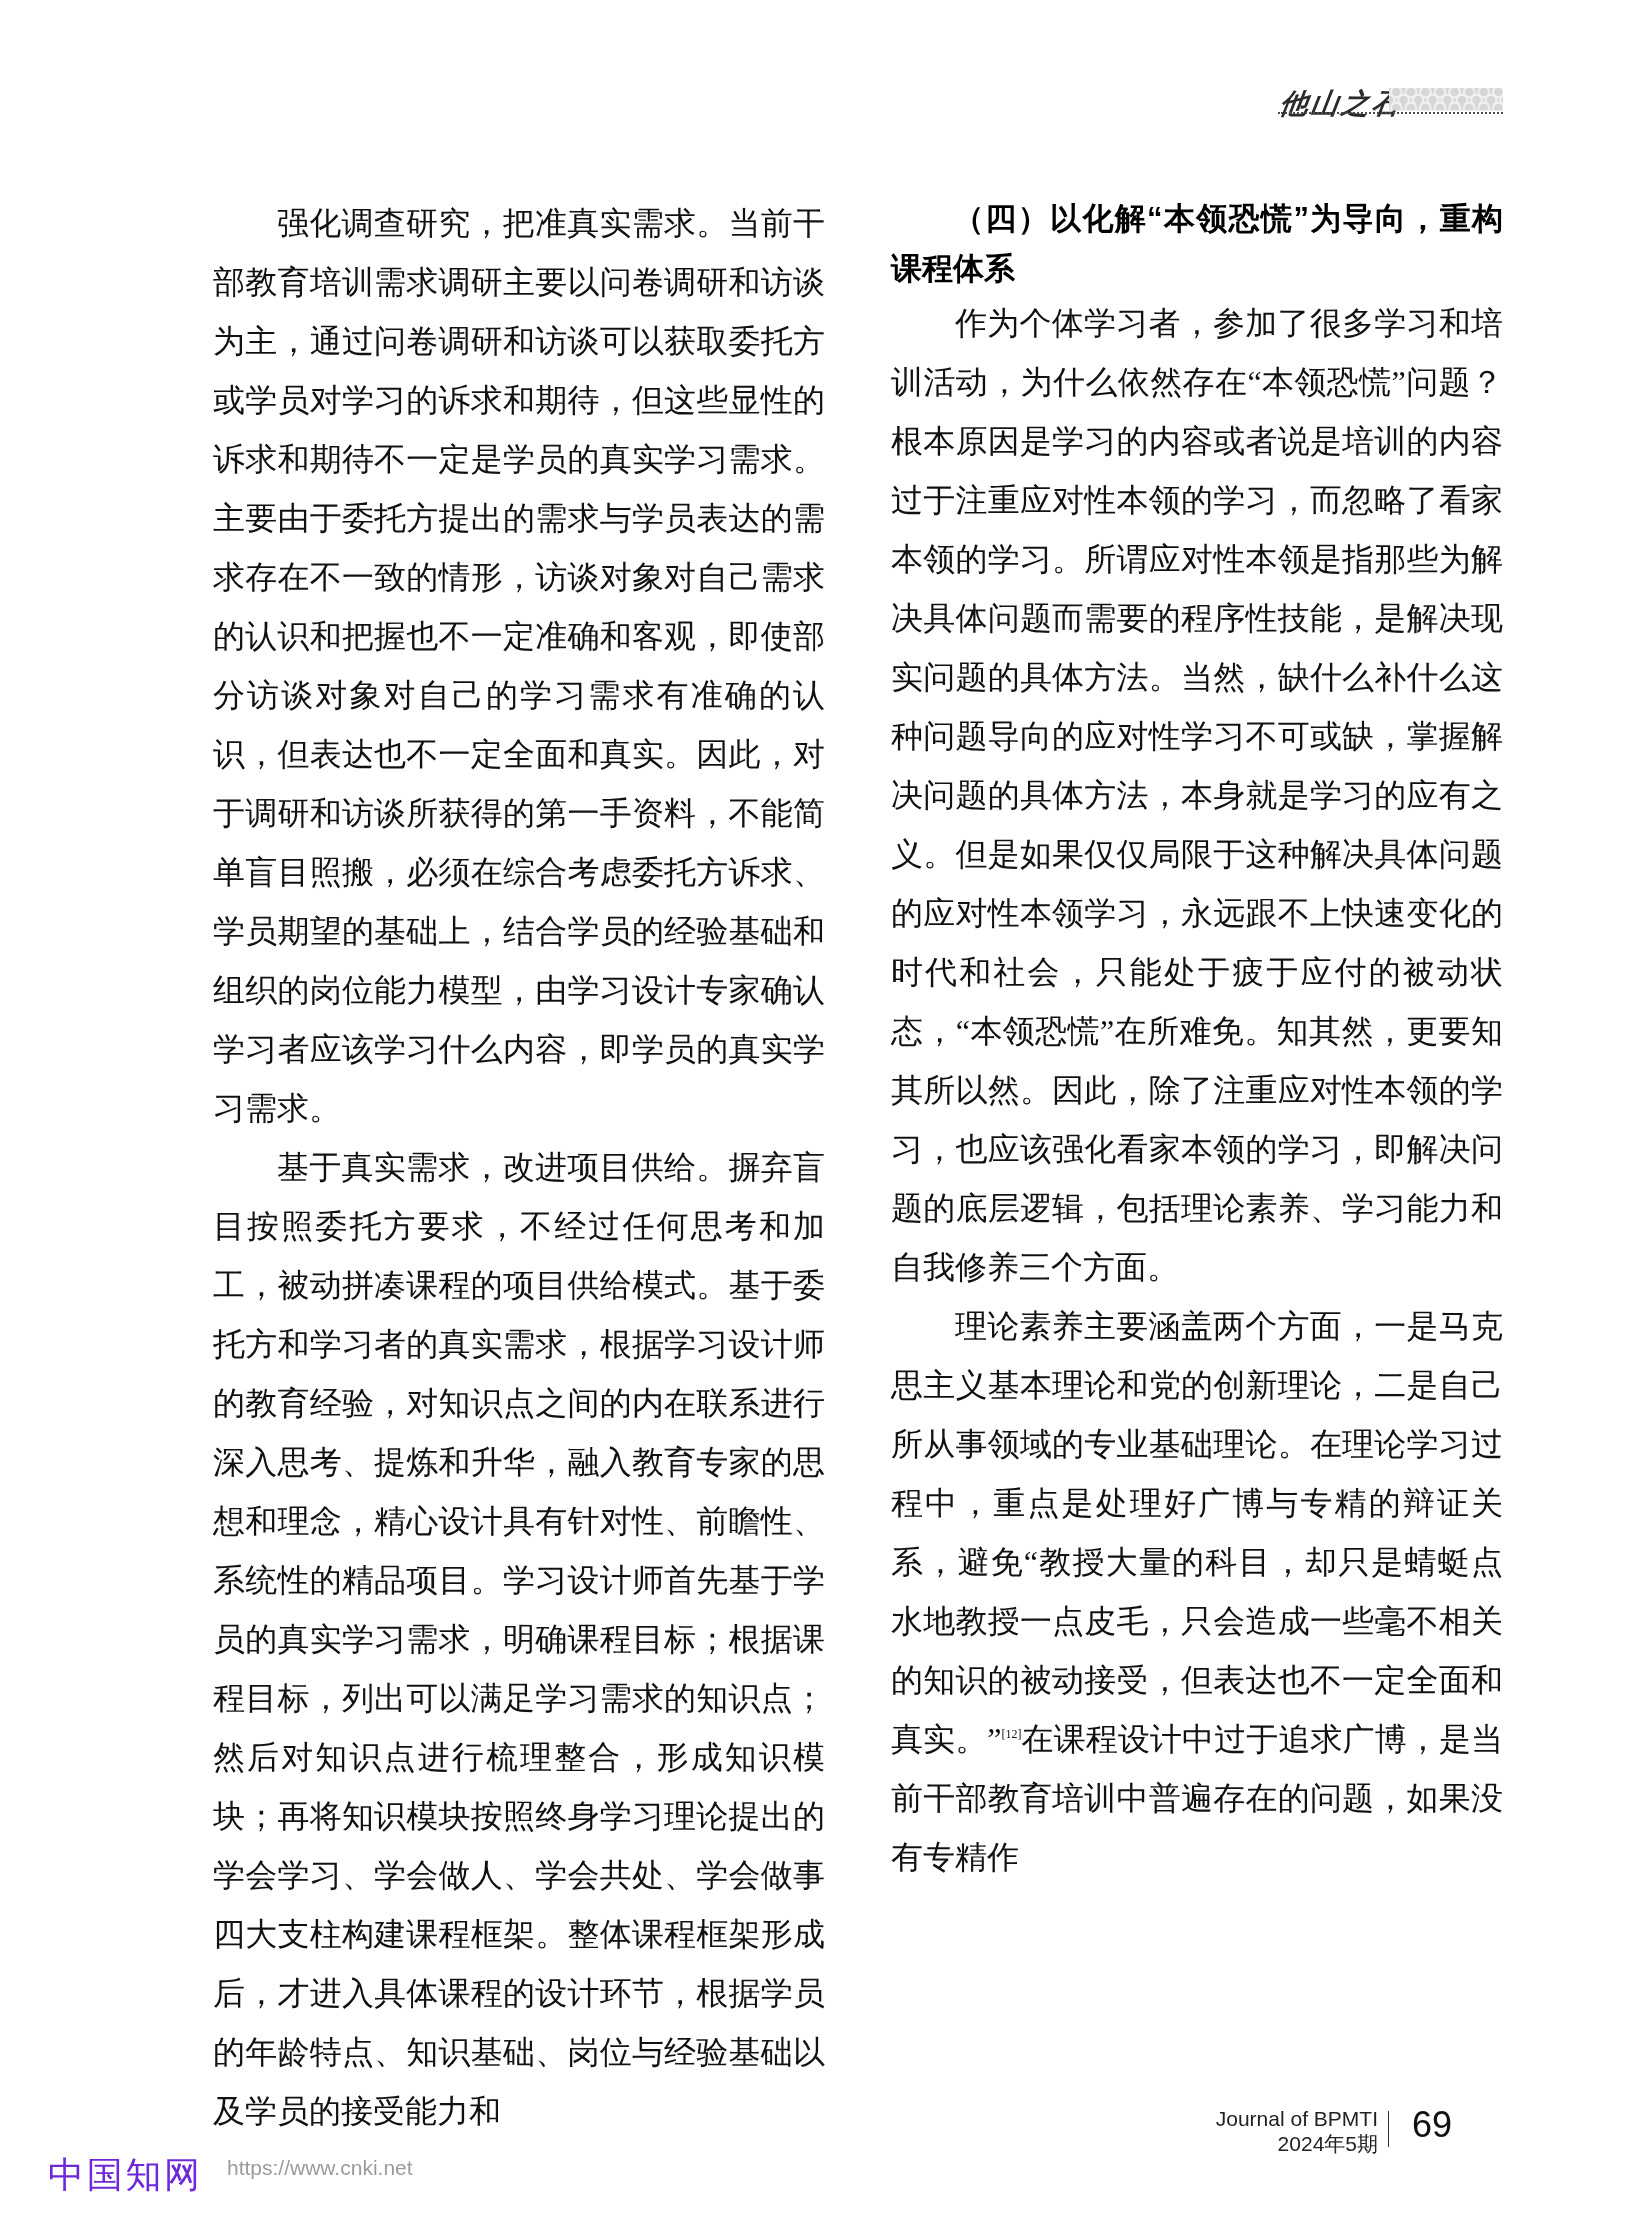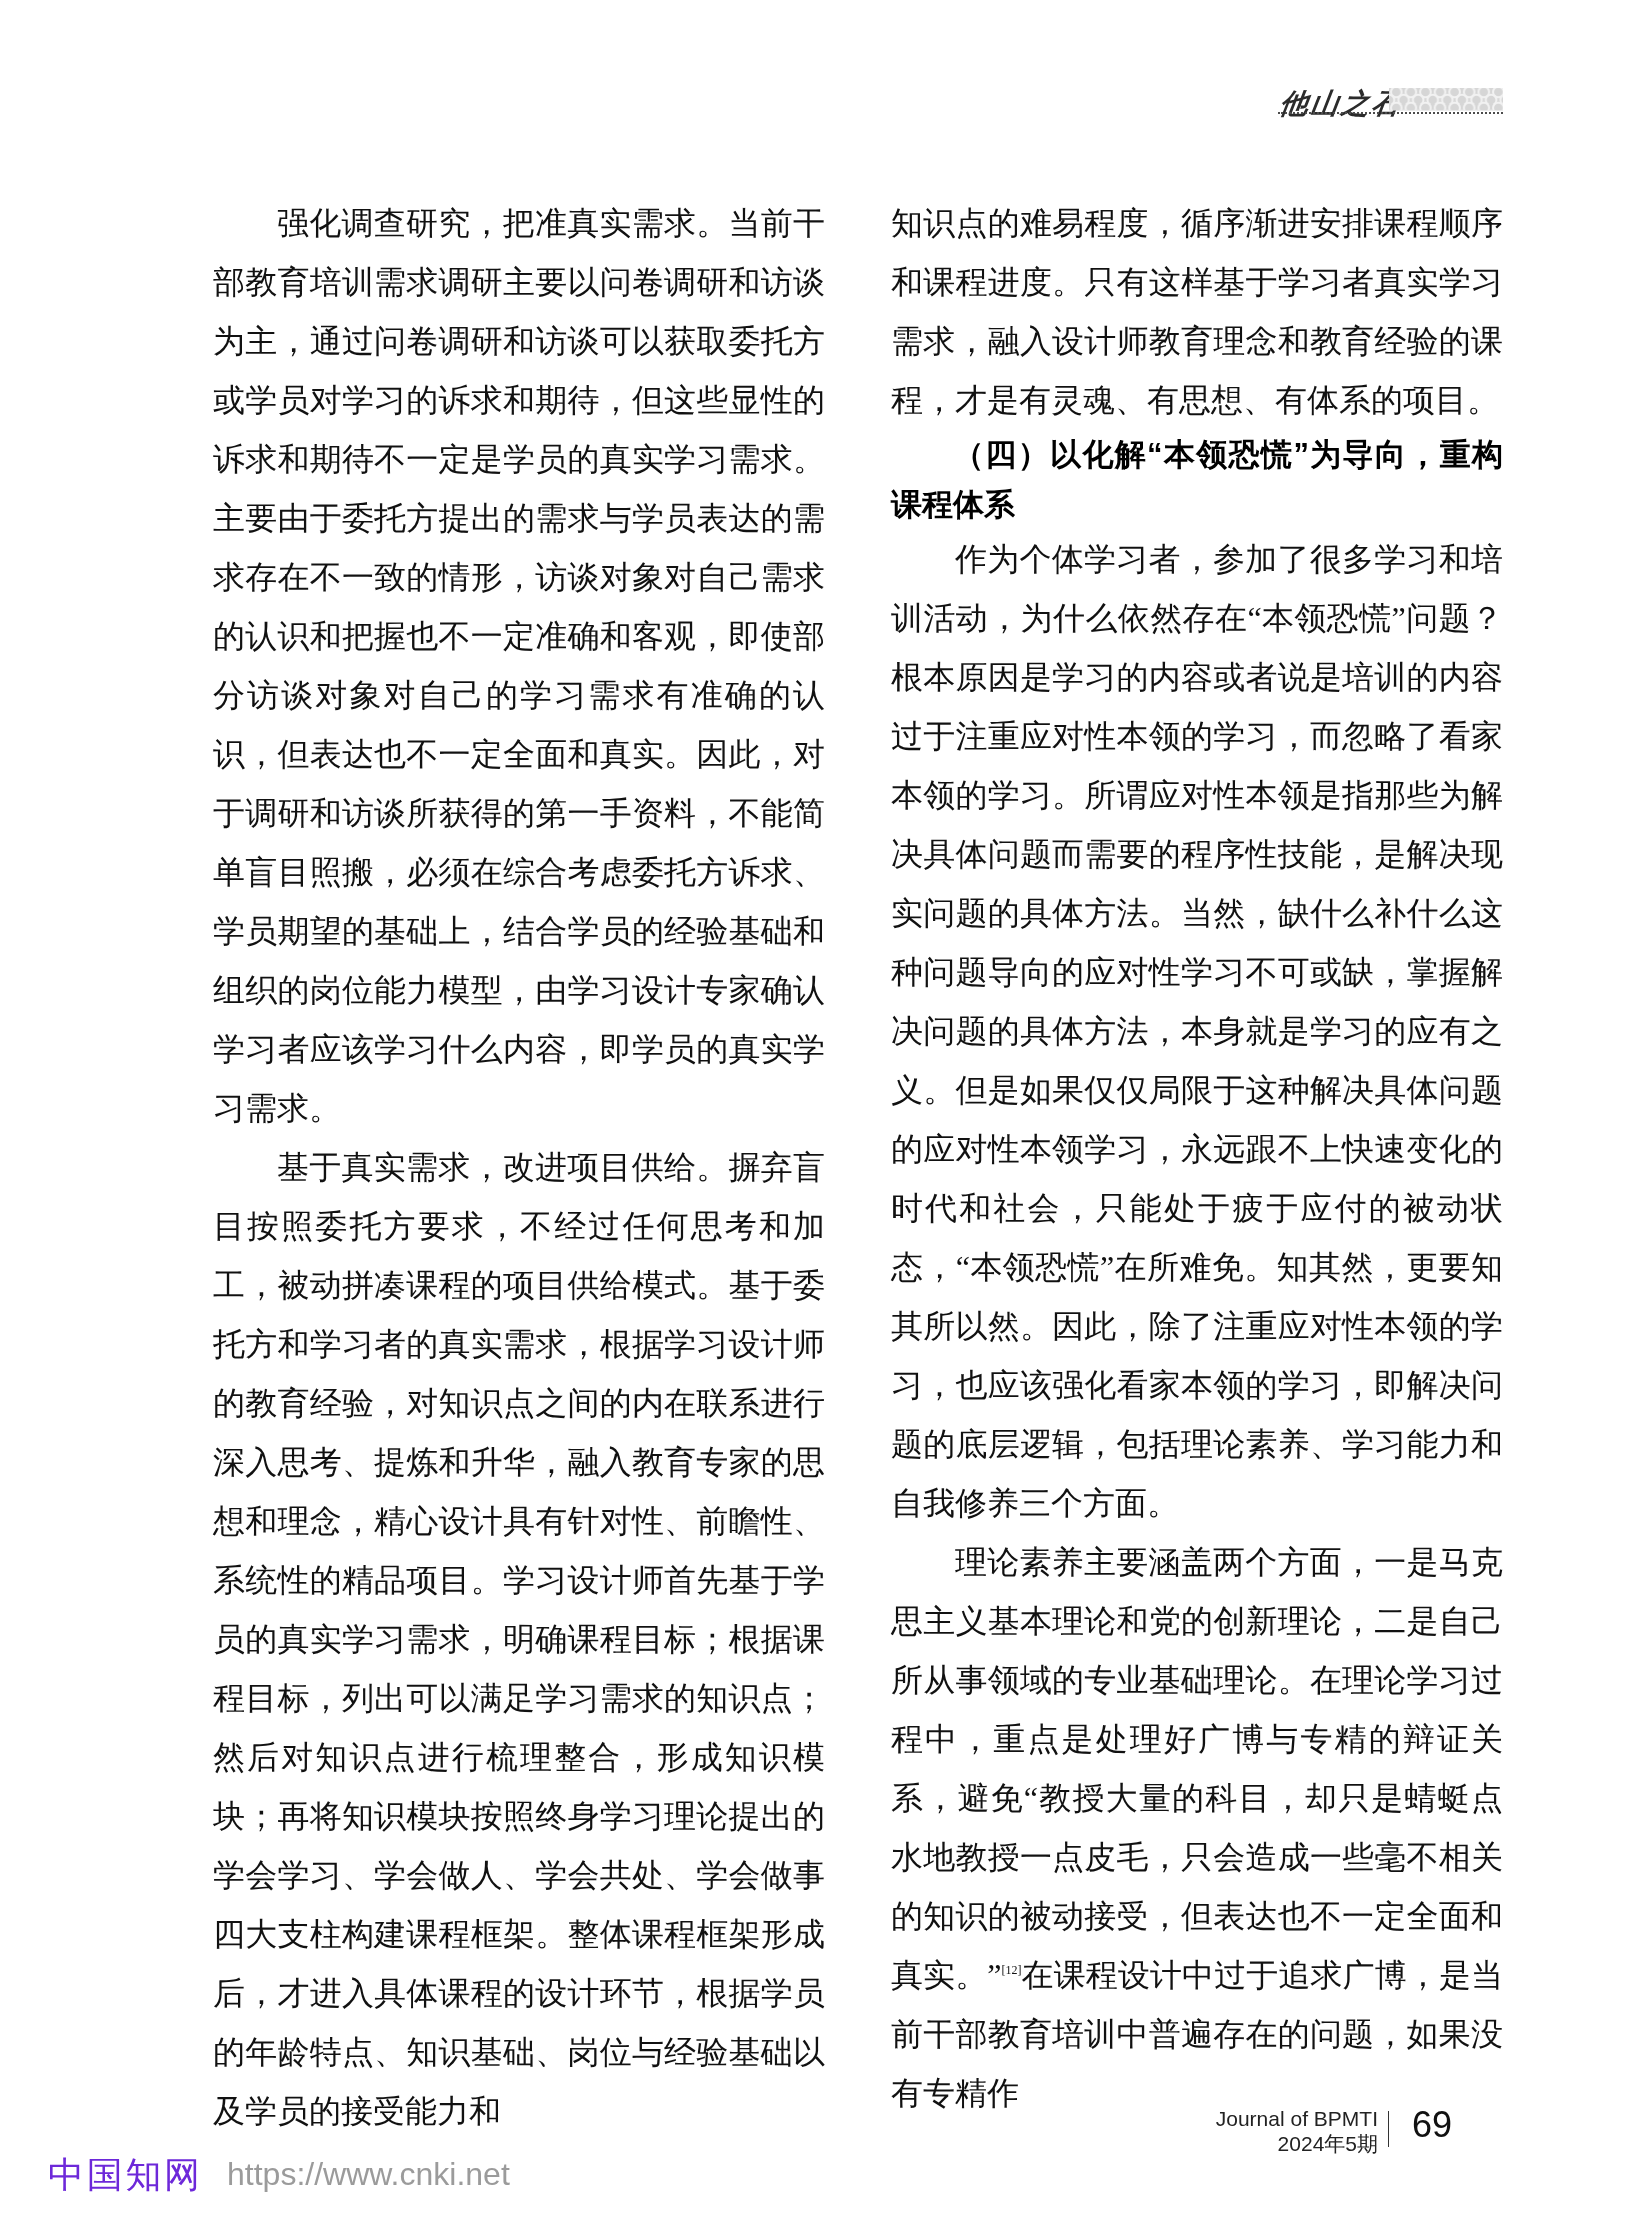--- a/index.html
+++ b/index.html
@@ -89,21 +89,21 @@
     font-weight: 500;
     letter-spacing: 2.7px;
     color: #6d28d9;
     white-space: nowrap;
   }
   .wm-url {
     position: absolute;
     left: 227px;
     top: 8px;
     font-family: "Liberation Sans", "DejaVu Sans", sans-serif;
-    font-size: 32px;
+    font-size: 21px;
     color: #9b9b9b;
     white-space: nowrap;
     text-align: center;
   }
   .journal-footer { position: absolute; left: 1264px; top: 2107px; width: 266px; height: 53px; }
   .journal-meta {
     position: absolute;
     right: 152px;
     top: 0;
     text-align: right;
@@ -156,21 +156,20 @@
     <div class="dotted-rule"></div>
   </header>
 
   <main>
     <section class="col col-left">
       <p class="para indent">强化调查研究，把准真实需求。当前干部教育培训需求调研主要以问卷调研和访谈为主，通过问卷调研和访谈可以获取委托方或学员对学习的诉求和期待，但这些显性的诉求和期待不一定是学员的真实学习需求。主要由于委托方提出的需求与学员表达的需求存在不一致的情形，访谈对象对自己需求的认识和把握也不一定准确和客观，即使部分访谈对象对自己的学习需求有准确的认识，但表达也不一定全面和真实。因此，对于调研和访谈所获得的第一手资料，不能简单盲目照搬，必须在综合考虑委托方诉求、学员期望的基础上，结合学员的经验基础和组织的岗位能力模型，由学习设计专家确认学习者应该学习什么内容，即学员的真实学习需求。</p>
       <p class="para indent">基于真实需求，改进项目供给。摒弃盲目按照委托方要求，不经过任何思考和加工，被动拼凑课程的项目供给模式。基于委托方和学习者的真实需求，根据学习设计师的教育经验，对知识点之间的内在联系进行深入思考、提炼和升华，融入教育专家的思想和理念，精心设计具有针对性、前瞻性、系统性的精品项目。学习设计师首先基于学员的真实学习需求，明确课程目标；根据课程目标，列出可以满足学习需求的知识点；然后对知识点进行梳理整合，形成知识模块；再将知识模块按照终身学习理论提出的学会学习、学会做人、学会共处、学会做事四大支柱构建课程框架。整体课程框架形成后，才进入具体课程的设计环节，根据学员的年龄特点、知识基础、岗位与经验基础以及学员的接受能力和</p>
     </section>
 
     <section class="col col-right">
-      <p class="para">知识点的难易程度，循序渐进安排课程顺序和课程进度。只有这样基于学习者真实学习需求，融入设计师教育理念和教育经验的课程，才是有灵魂、有思想、有体系的项目。</p>
       <h2 class="sub-heading">（四）以化解“本领恐慌”为导向，重构课程体系</h2>
       <p class="para indent">作为个体学习者，参加了很多学习和培训活动，为什么依然存在“本领恐慌”问题？根本原因是学习的内容或者说是培训的内容过于注重应对性本领的学习，而忽略了看家本领的学习。所谓应对性本领是指那些为解决具体问题而需要的程序性技能，是解决现实问题的具体方法。当然，缺什么补什么这种问题导向的应对性学习不可或缺，掌握解决问题的具体方法，本身就是学习的应有之义。但是如果仅仅局限于这种解决具体问题的应对性本领学习，永远跟不上快速变化的时代和社会，只能处于疲于应付的被动状态，“本领恐慌”在所难免。知其然，更要知其所以然。因此，除了注重应对性本领的学习，也应该强化看家本领的学习，即解决问题的底层逻辑，包括理论素养、学习能力和自我修养三个方面。</p>
       <p class="para indent"><span>理论素养主要涵盖两个方面，一是马克思主义基本理论和党的创新理论，二是自己所从事领域的专业基础理论。在理论学习过程中，重点是处理好广博与专精的辩证关系，避免“教授大量的科目，却只是蜻蜓点水地教授一点皮毛，只会造成一些毫不相关的知识的被动接受，但表达也不一定全面和真实。”</span><sup class="ref">[12]</sup><span>在课程设计中过于追求广博，是当前干部教育培训中普遍存在的问题，如果没有专精作</span></p>
     </section>
   </main>
 
   <footer>
     <div class="watermark">
       <span class="wm-brand">中国知网</span>
       <span class="wm-url">https://www.cnki.net</span>

